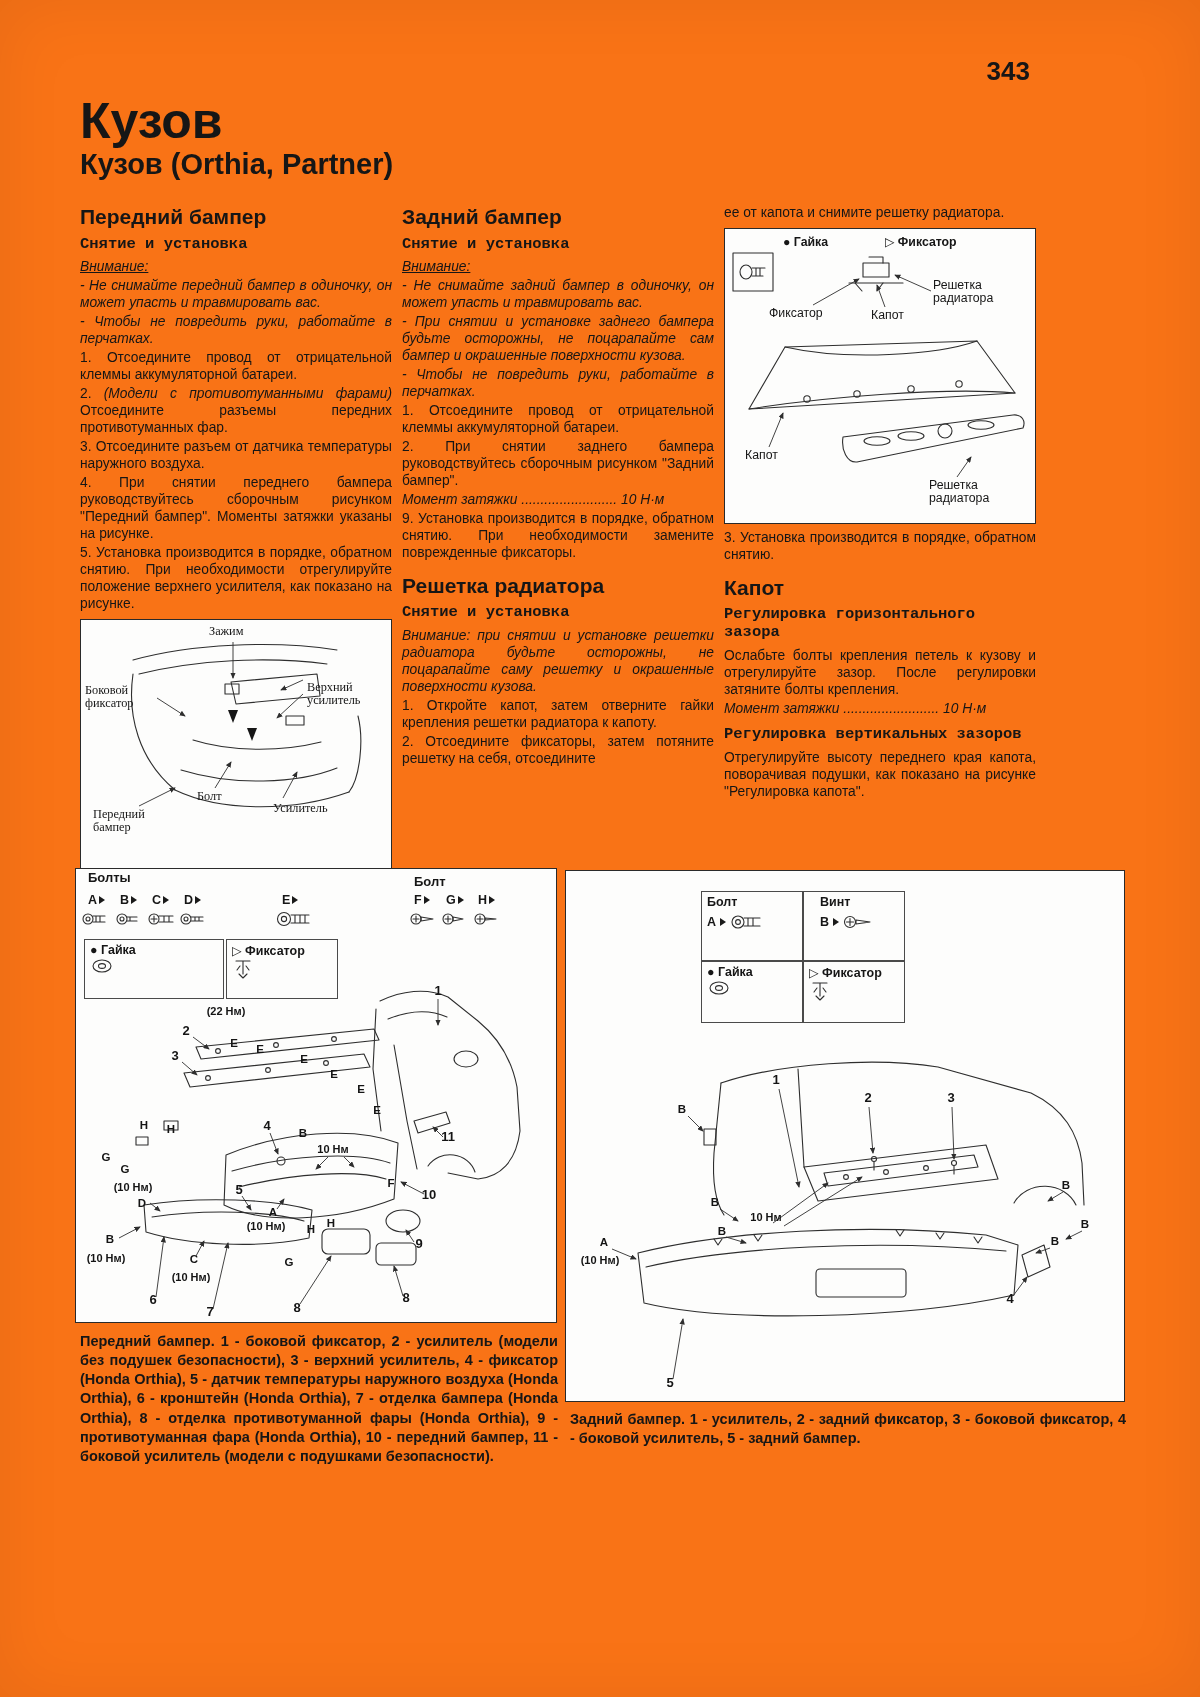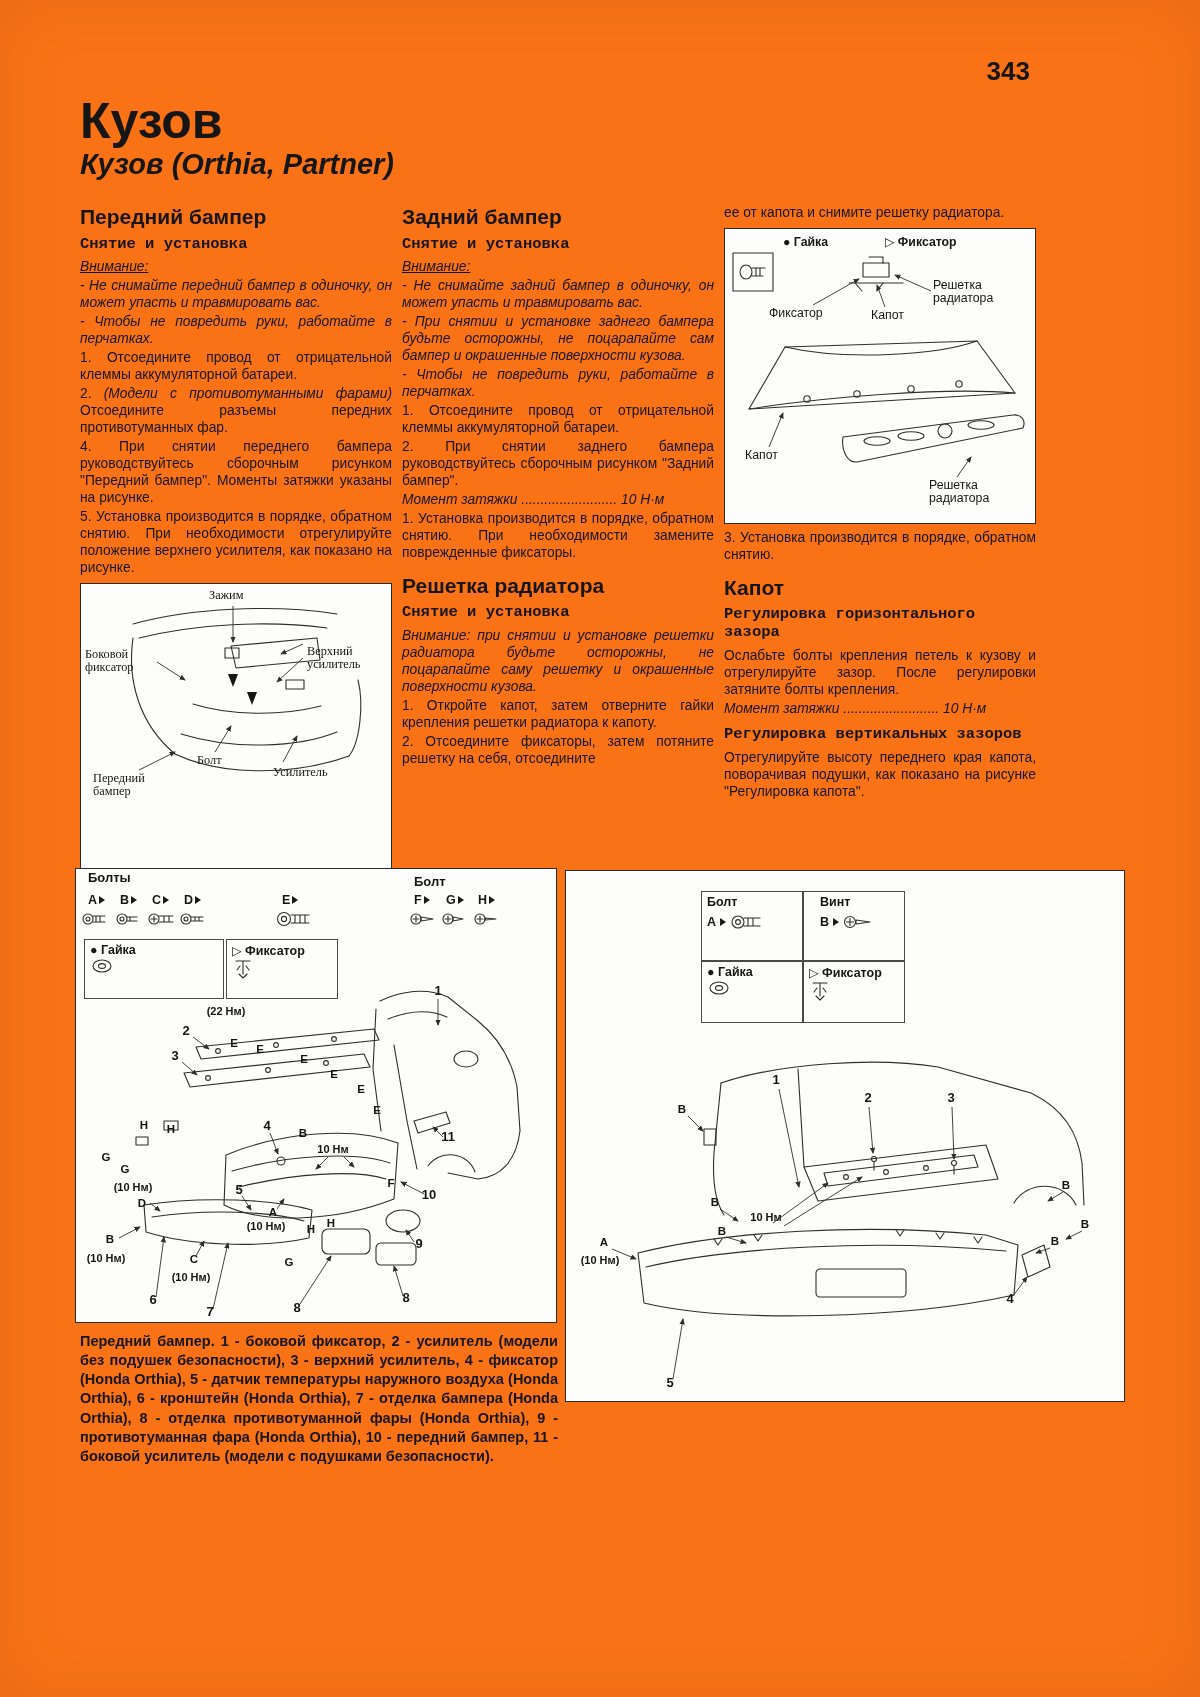--- a/index.html
+++ b/index.html
@@ -1,21 +1,21 @@
 <!DOCTYPE html>
 <html><head>
 <meta charset="utf-8">
 <style>
   *{box-sizing:border-box;margin:0;padding:0;}
   html,body{width:1200px;}
   body{background:#e9e8e4;font-family:"Liberation Sans","DejaVu Sans",sans-serif;color:#161616;}
   .page{position:relative;width:1200px;height:1697px;background:#f97316;overflow:hidden;box-shadow:inset 0 0 70px rgba(0,0,0,0.07);}
   .pageno{position:absolute;top:56px;right:170px;font-size:26px;font-weight:bold;}
   .title{position:absolute;left:80px;top:92px;font-size:50px;font-weight:bold;}
-  .subtitle{position:absolute;left:80px;top:148px;font-size:29px;font-weight:bold;font-style:italic;}
+  .subtitle{position:absolute;left:80px;top:148px;font-size:29px;font-weight:bold;}
   .col{position:absolute;top:205px;width:312px;font-size:13.8px;line-height:1.23;text-align:justify;}
   #col1{left:80px;} #col2{left:402px;} #col3{left:724px;}
   h3.sec{font-size:21px;line-height:1.12;margin:0 0 7px;text-align:left;}
   h3.mt{margin-top:12px;}
   h4.sub{font-size:15.5px;line-height:1.15;margin:0 0 6px;text-align:left;font-family:Liberation Mono, monospace;}
   .col p{margin:0 0 2px;}
   .it{font-style:italic;}
   .u{text-decoration:underline;}
   .torq{font-style:italic;margin:3px 0 4px;}
   .figbox{position:relative;border:1.6px solid #2a2a2a;background:#fdfdfc;margin-top:6px;}
@@ -46,20 +46,21 @@
   <div class="subtitle">Кузов (Orthia, Partner)</div>
 
   <div class="col" id="col1">
     <h3 class="sec">Передний бампер</h3>
     <h4 class="sub">Снятие и установка</h4>
     <p class="it u">Внимание:</p>
     <p class="it">- Не снимайте передний бампер в одиночку, он может упасть и травмировать вас.</p>
     <p class="it">- Чтобы не повредить руки, работайте в перчатках.</p>
     <p>1. Отсоедините провод от отрицательной клеммы аккумуляторной батареи.</p>
     <p><span>2. </span><span class="it">(Модели с противотуманными фарами)</span><span> Отсоедините разъемы передних противотуманных фар.</span></p>
+    <p>3. Отсоедините разъем от датчика температуры наружного воздуха.</p>
     <p>4. При снятии переднего бампера руководствуйтесь сборочным рисунком "Передний бампер". Моменты затяжки указаны на рисунке.</p>
     <p>5. Установка производится в порядке, обратном снятию. При необходимости отрегулируйте положение верхнего усилителя, как показано на рисунке.</p>
 
     <div class="figbox" style="height:298px;font-family:Liberation Serif, serif;">
       <svg class="draw" width="308" height="234" viewBox="0 0 308 234">
         <defs>
             <marker id="ahA" markerWidth="7" markerHeight="6" refX="6" refY="3" orient="auto">
               <path d="M0,0 L7,3 L0,6 Z" fill="#2e2e2e"></path>
             </marker>
           </defs>
@@ -101,21 +102,21 @@
   <div class="col" id="col2">
     <h3 class="sec">Задний бампер</h3>
     <h4 class="sub">Снятие и установка</h4>
     <p class="it u">Внимание:</p>
     <p class="it">- Не снимайте задний бампер в одиночку, он может упасть и травмировать вас.</p>
     <p class="it">- При снятии и установке заднего бампера будьте осторожны, не поцарапайте сам бампер и окрашенные поверхности кузова.</p>
     <p class="it">- Чтобы не повредить руки, работайте в перчатках.</p>
     <p>1. Отсоедините провод от отрицательной клеммы аккумуляторной батареи.</p>
     <p>2. При снятии заднего бампера руководствуйтесь сборочным рисунком "Задний бампер".</p>
     <p class="torq">Момент затяжки ......................... 10 Н·м</p>
-    <p>1. Установка производится в порядке, обратном снятию. При необходимости замените поврежденные фиксаторы.</p>
+    <p>9. Установка производится в порядке, обратном снятию. При необходимости замените поврежденные фиксаторы.</p>
 
     <h3 class="sec mt">Решетка радиатора</h3>
     <h4 class="sub">Снятие и установка</h4>
     <p class="it">Внимание: при снятии и установке решетки радиатора будьте осторожны, не поцарапайте саму решетку и окрашенные поверхности кузова.</p>
     <p>1. Откройте капот, затем отверните гайки крепления решетки радиатора к капоту.</p>
     <p>2. Отсоедините фиксаторы, затем потяните решетку на себя, отсоедините</p>
   </div>
 
   <div class="col" id="col3">
     <p>ее от капота и снимите решетку радиатора.</p>
@@ -490,14 +491,15 @@
       <div>▷ Фиксатор</div>
       <svg class="fico" width="22" height="22" viewBox="0 0 22 22">
           <g class="ln">
             <path d="M 4,3 h 14 M 11,3 v 13 M 7,16 l 4,4 l 4,-4 M 8,8 l -3,4 M 14,8 l 3,4"></path>
           </g>
         </svg>
     </div>
   </div>
 
   <div class="cap" style="left:80px;top:1332px;width:478px;">Передний бампер. 1 - боковой фиксатор, 2 - усилитель (модели без подушек безопасности), 3 - верхний усилитель, 4 - фиксатор (Honda Orthia), 5 - датчик температуры наружного воздуха (Honda Orthia), 6 - кронштейн (Honda Orthia), 7 - отделка бампера (Honda Orthia), 8 - отделка противотуманной фары (Honda Orthia), 9 - противотуманная фара (Honda Orthia), 10 - передний бампер, 11 - боковой усилитель (модели с подушками безопасности).</div>
+  <div class="cap" style="left:570px;top:1410px;width:556px;">Задний бампер. 1 - усилитель, 2 - задний фиксатор, 3 - боковой фиксатор, 4 - боковой усилитель, 5 - задний бампер.</div>
 
 </div>
 
 </body></html>

